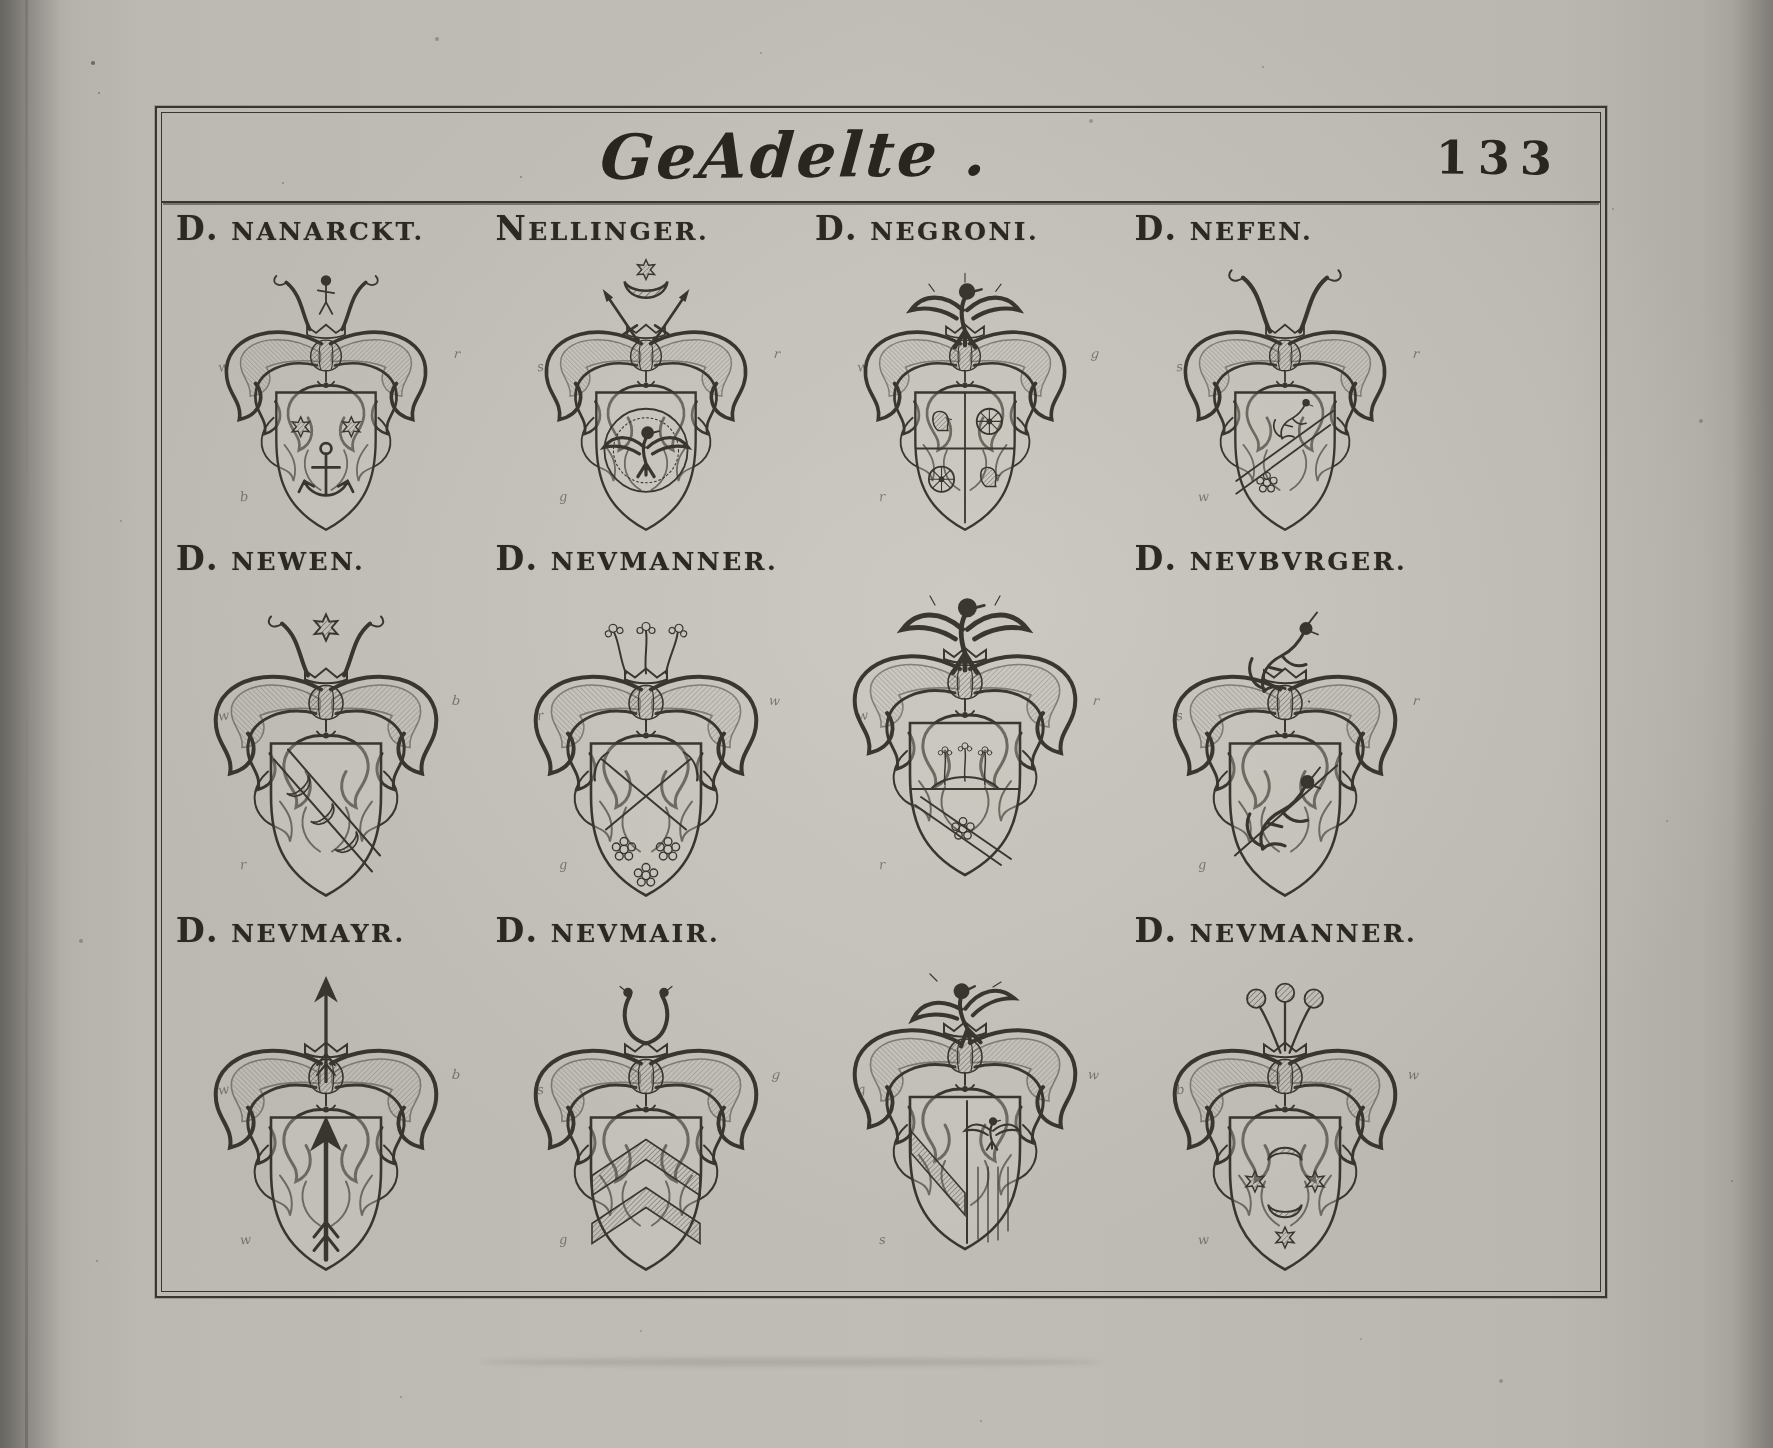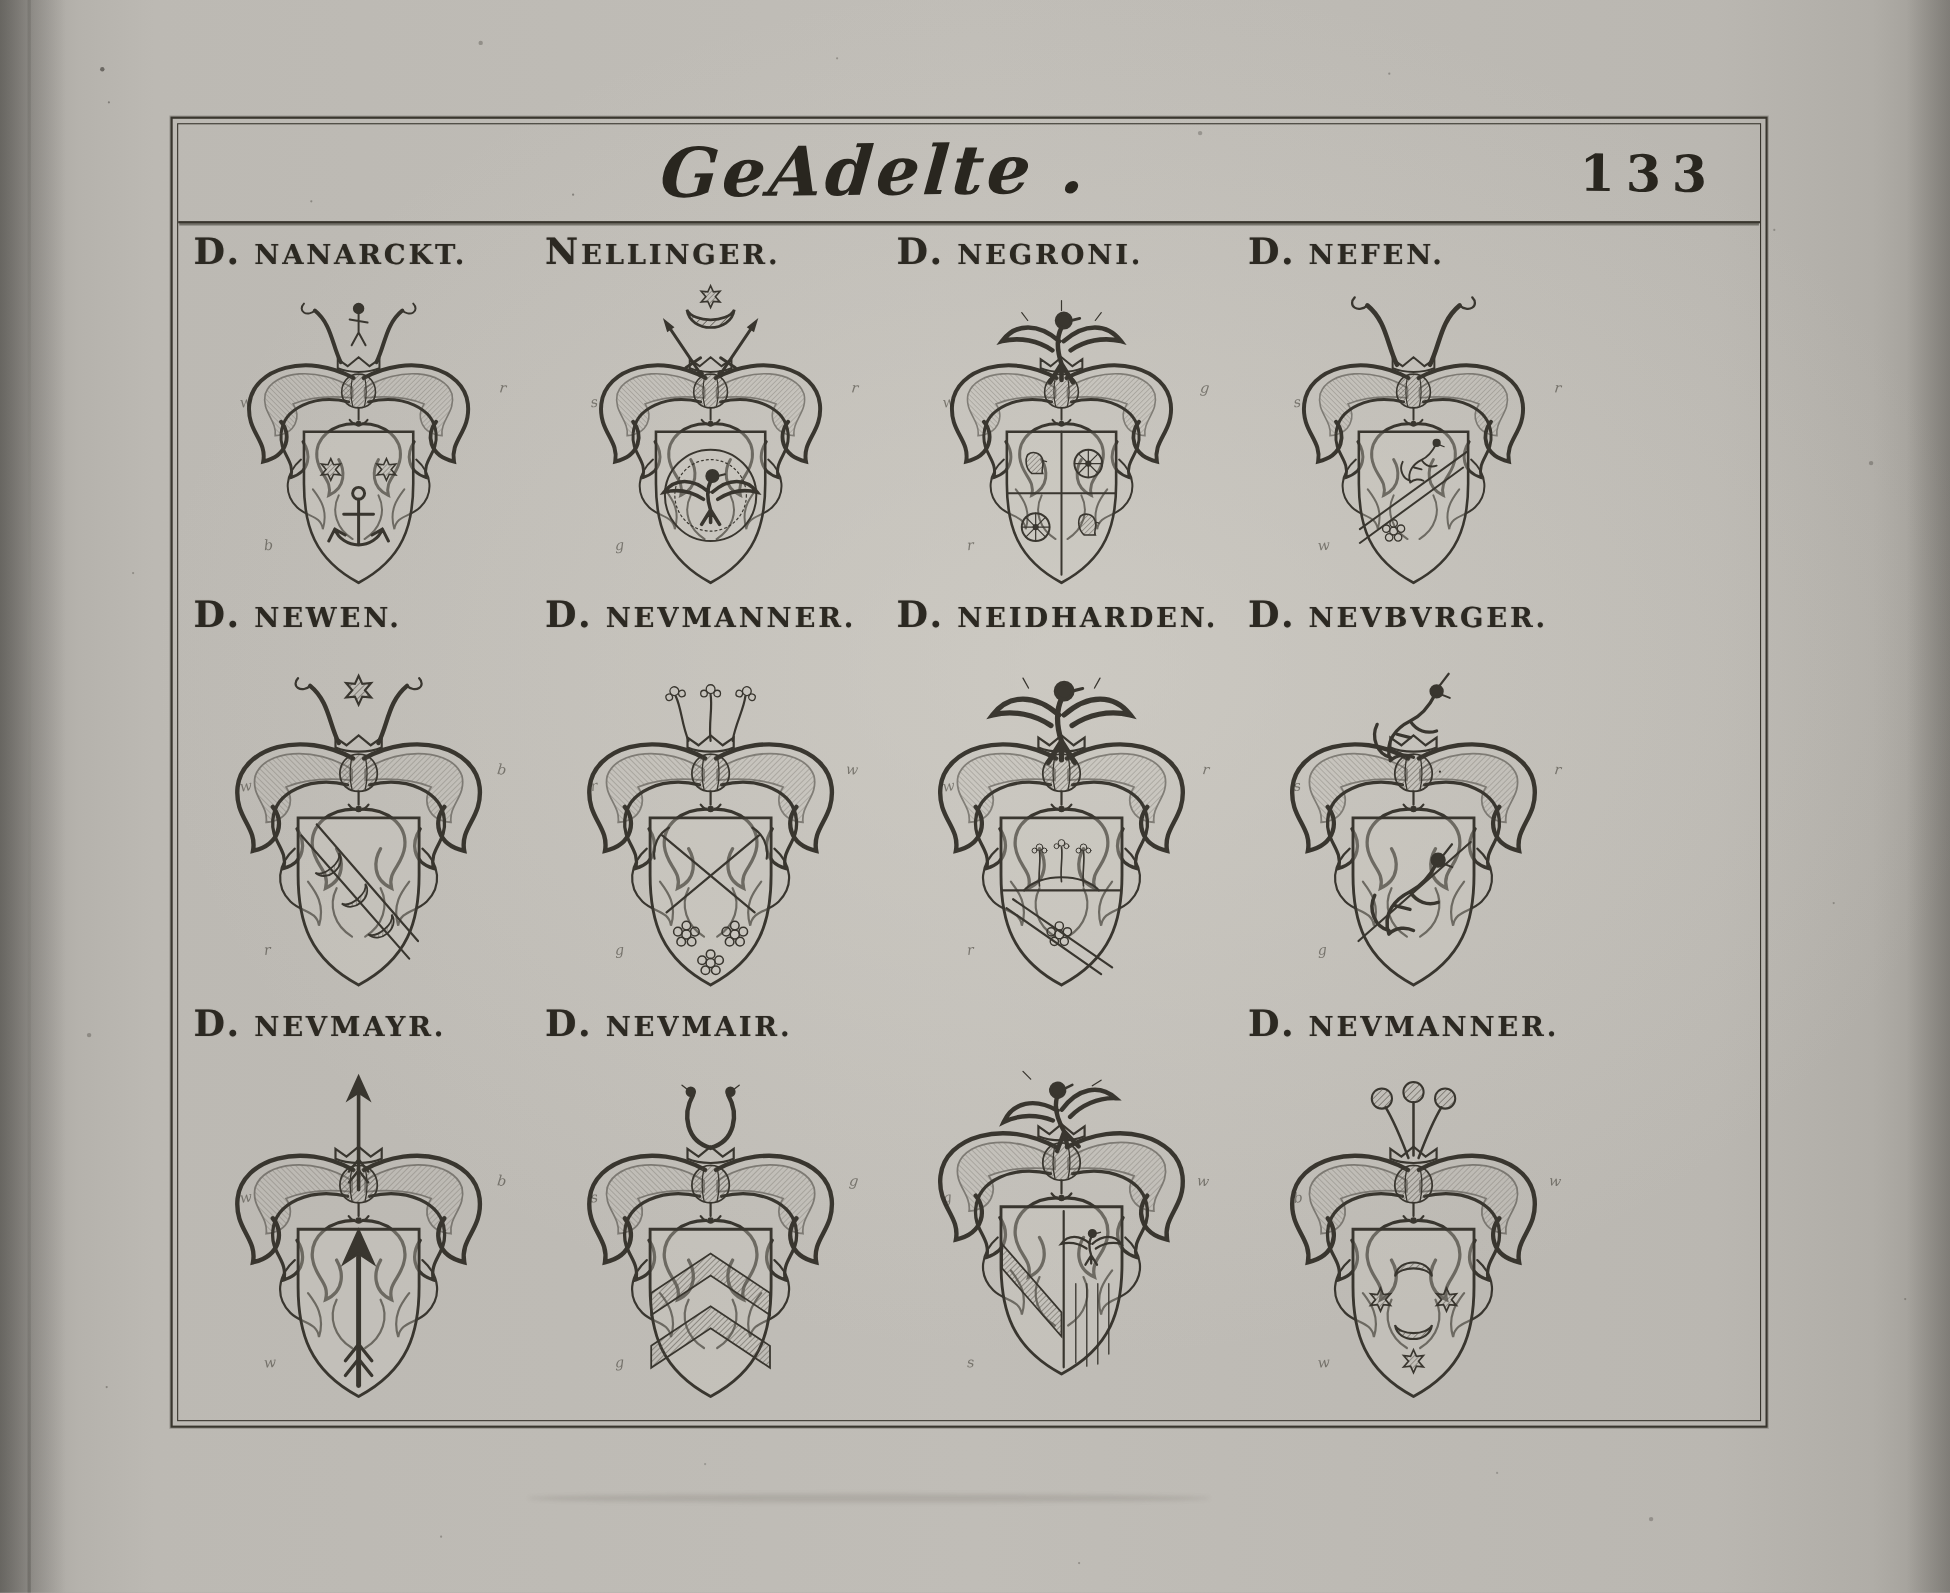--- a/index.html
+++ b/index.html
@@ -312,21 +312,20 @@
             <use href="#shpath"></use>
             <path class="s2" d="M-44,16 L40,86 M-38,9 C-47,14 -53,25 -51,37 M44,16 L-40,86 M38,9 C47,14 53,25 51,37"></path>
             <use href="#rose" transform="translate(-22,106) scale(1.15)"></use>
             <use href="#rose" transform="translate(22,106) scale(1.15)"></use>
             <use href="#rose" transform="translate(0,132) scale(1.15)"></use>
           </g>
         </svg>
       </div>
 
       <div class="cell">
-        <div class="lbl">D. NEIDHARDEN.</div>
         <span class="tl t1">w</span>
         <span class="tl t2">r</span>
         <span class="tl t3">r</span>
         <svg class="arms" viewBox="0 0 300 320">
           <use href="#mantl" x="150" y="118"></use>
             <use href="#mantl" transform="translate(150,118) scale(-1,1)"></use>
           <use href="#torse" x="150" y="118"></use>
           <g transform="translate(150,76)">
             <use href="#bird" transform="scale(2.4)"></use>
             <path class="s1" d="M-30,-34 l-5,-9 M30,-34 l5,-9"></path>

